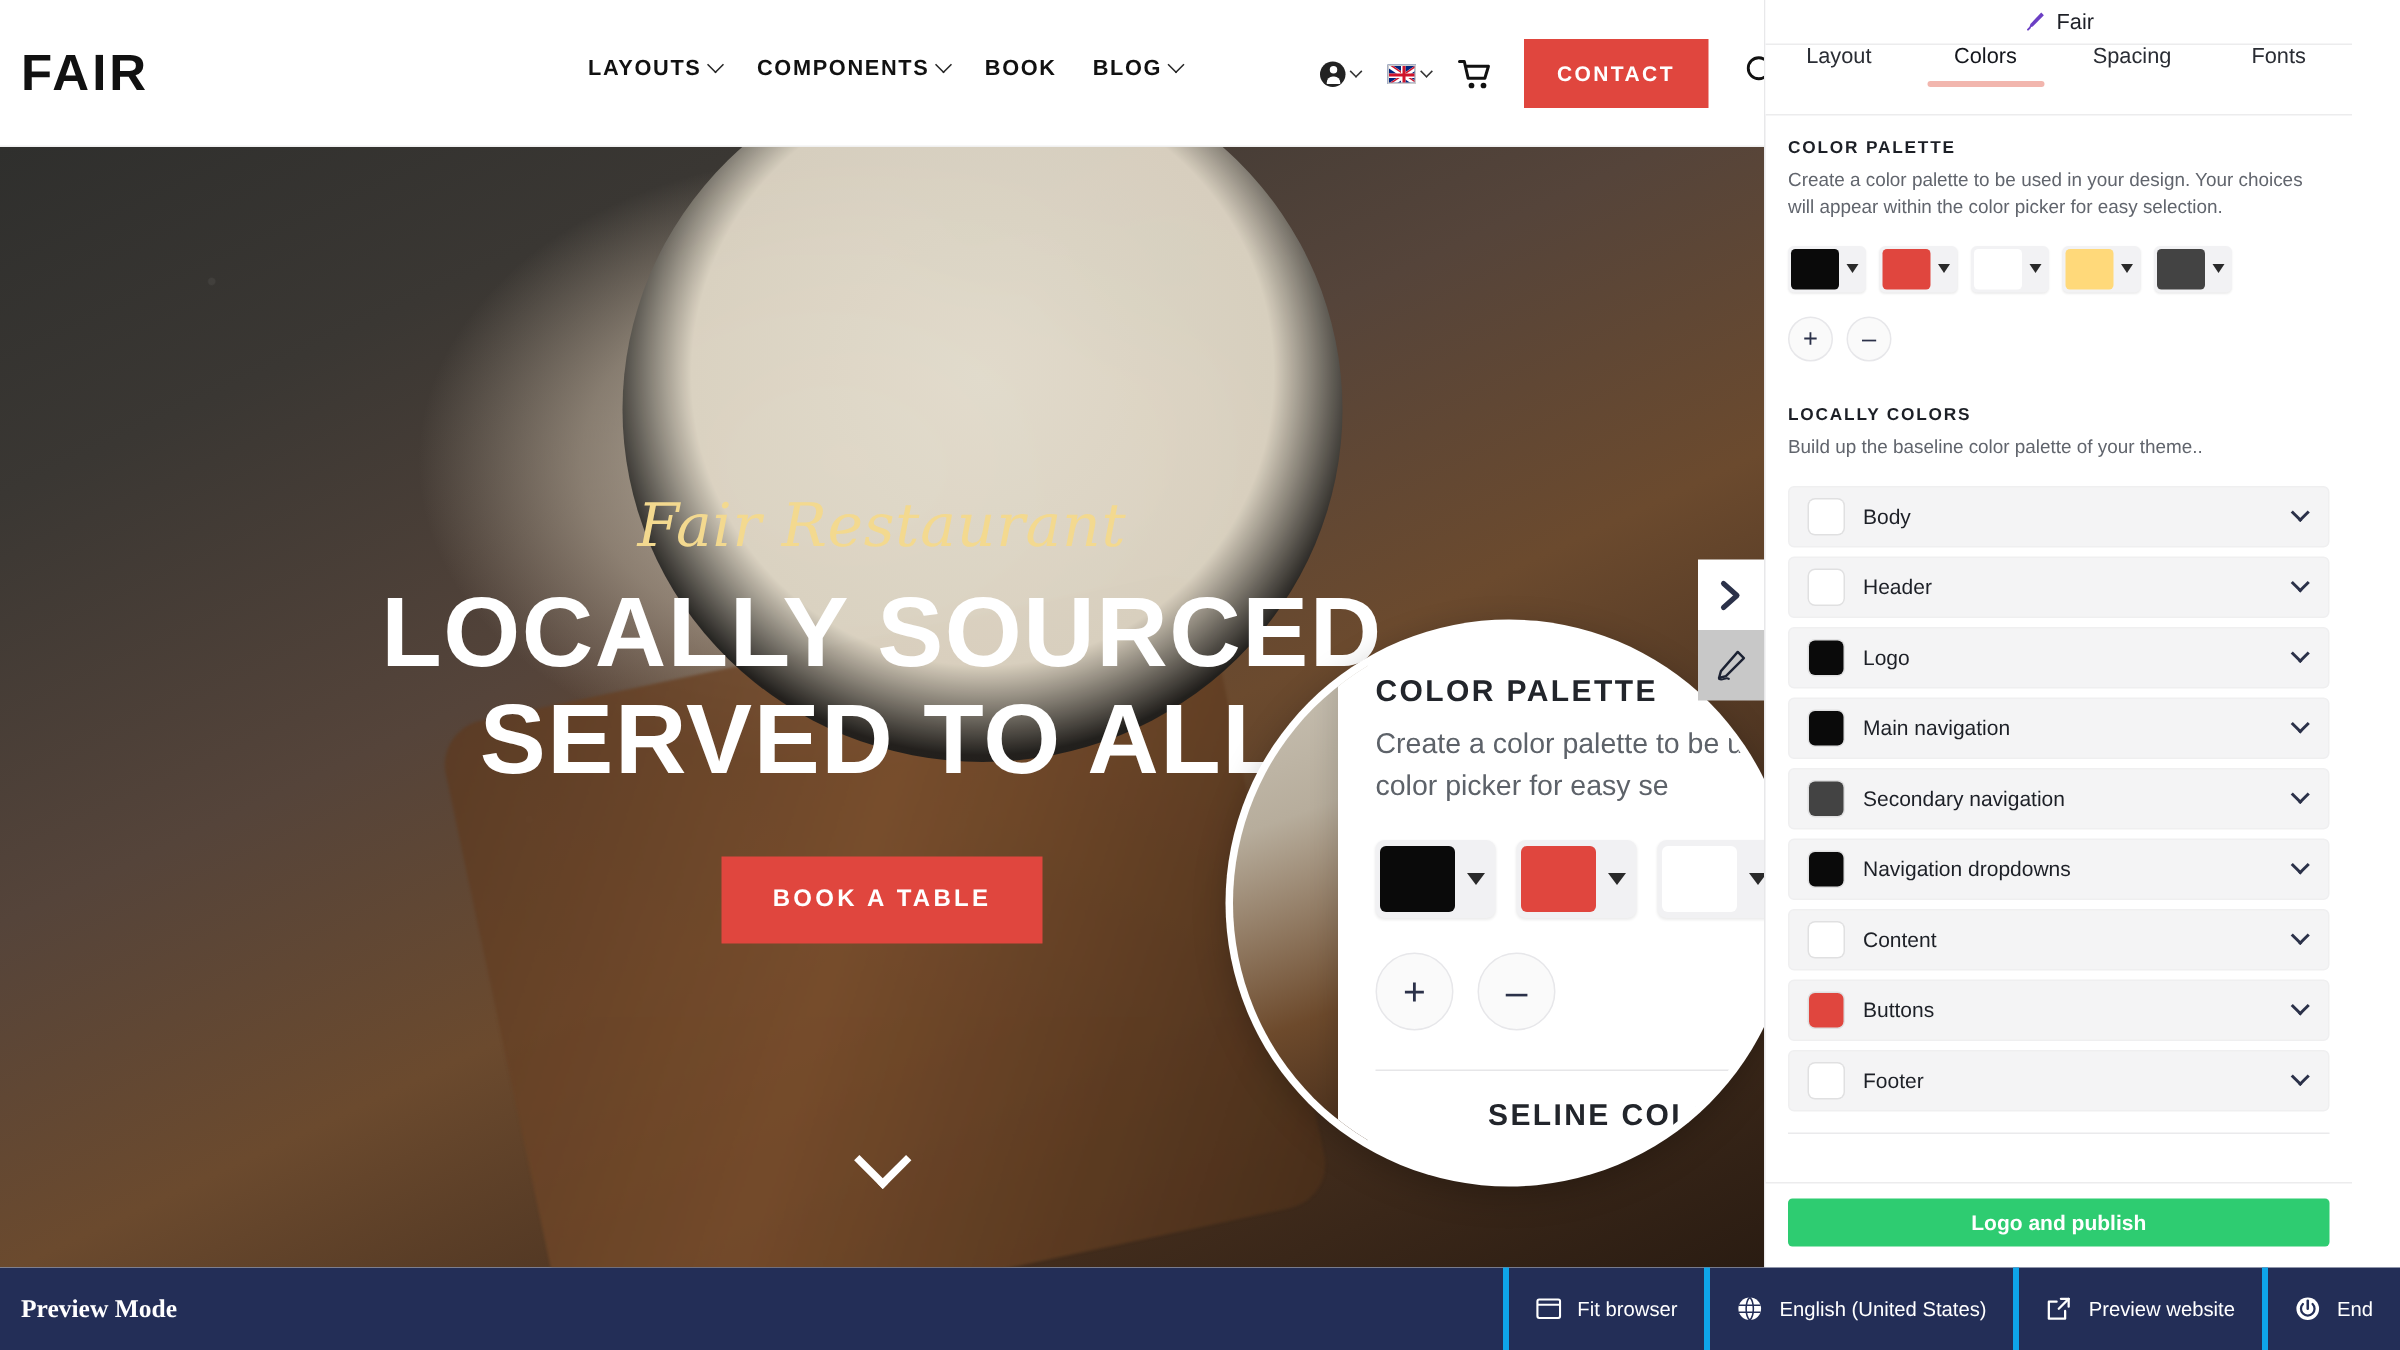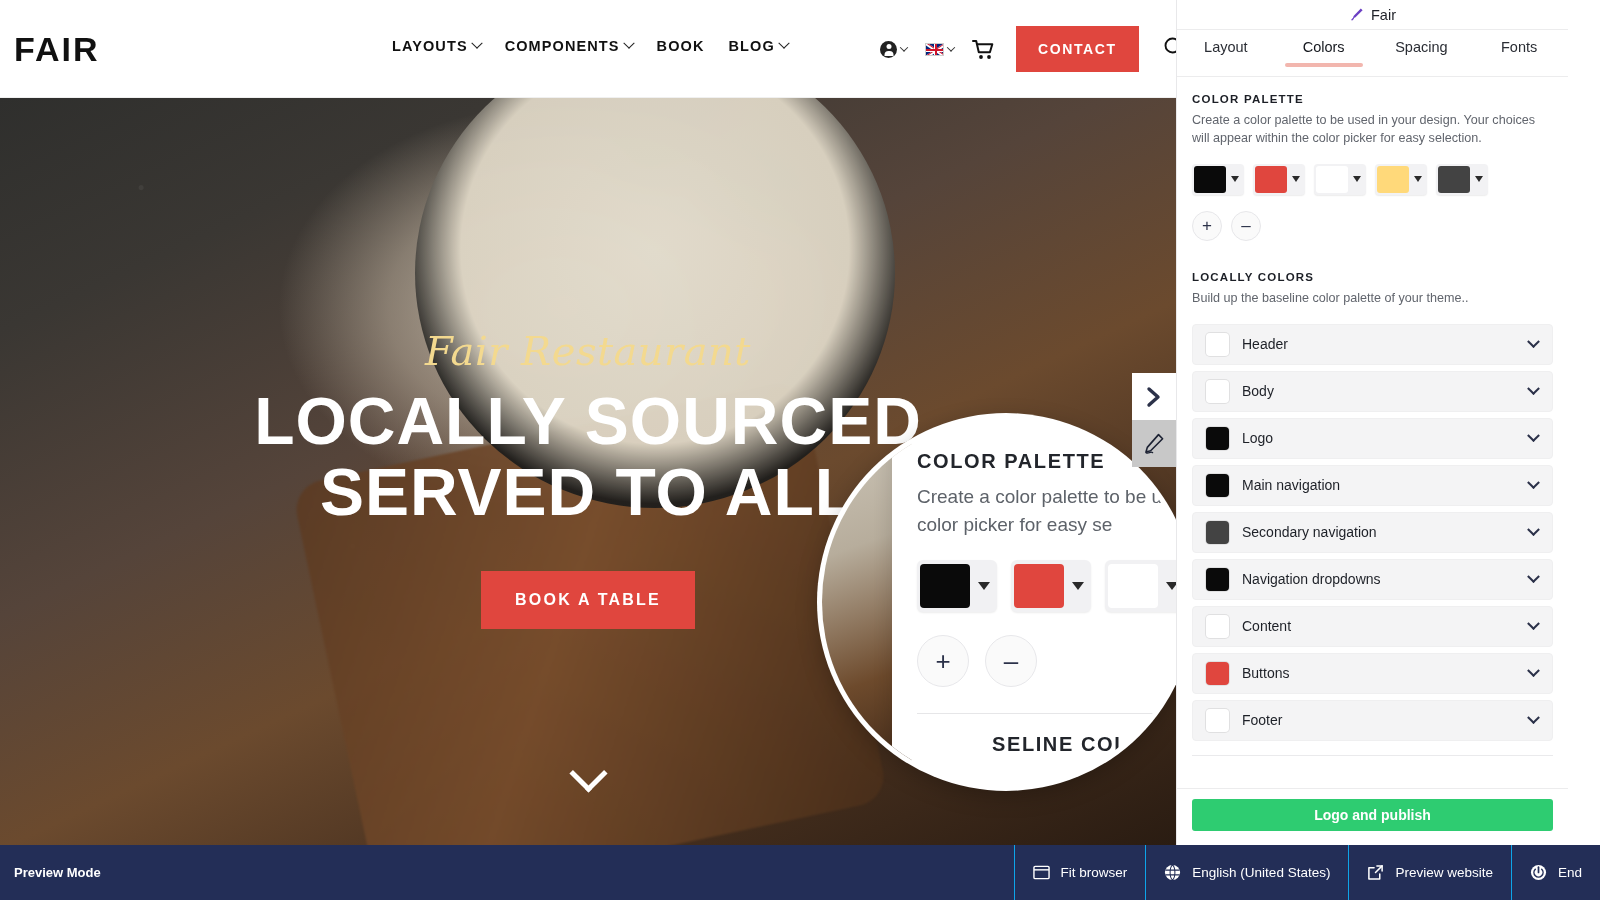--- a/index.html
+++ b/index.html
@@ -207,21 +207,21 @@
     display: flex; flex-direction: column;
   }
   .panel-titlebar {
     height: 30px; display: flex; align-items: center; justify-content: center;
     gap: 7px; border-bottom: 1px solid #ececed; background: #fff;
   }
   .brush-icon { width: 15px; height: 15px; display: block; }
   .panel-title { font-size: 14.5px; color: #1e2027; font-weight: 400; }
 
   .panel-tabs {
-    height: 47px; display: flex; align-items: center;
+    height: 47px; display: flex; align-items: flex-start;
     border-bottom: 1px solid #ececed; background: #fff;
   }
   .p-tab {
     flex: 1; text-align: center; font-size: 14.5px; color: #2a2d34;
     padding-bottom: 12px; cursor: pointer; position: relative;
   }
   .p-tab.active { color: #14171d; }
   .p-tab.active::after {
     content: ""; position: absolute; left: 50%; transform: translateX(-50%);
     bottom: 0; width: 78px; height: 4px; background: #f2b6ae; border-radius: 2px;
@@ -281,26 +281,26 @@
     width: 100%; height: 32px; background: #2ecc71; border: none;
     border-radius: 3px; color: #fff; font-size: 14px; font-weight: 600;
     cursor: pointer; font-family: "Liberation Sans", sans-serif;
   }
 
   
   #bottom-bar {
     position: absolute; left: 0; top: 845px; width: 1600px; height: 55px;
     background: #232e57; display: flex; align-items: center; color: #fff;
   }
-  .bb-left { padding-left: 14px; font-size: 13px; font-weight: 700; }
+  .bb-left { padding-left: 14px; font-size: 17px; font-weight: 700; font-family: Liberation Serif, serif; }
   .bb-spacer { flex: 1; }
   .bb-item {
     height: 55px; display: flex; align-items: center; gap: 11px;
     padding: 0 18px; font-size: 13.5px; cursor: pointer;
-    border-left: 1px solid #0ea5e9;
+    border-left: 4px solid #0ea5e9;
   }
   .bb-ico { width: 17px; height: 17px; display: block; }
 </style>
 </head>
 <body>
 
 <div id="app">
 
   <div id="site-preview">
 
@@ -473,26 +473,26 @@
         </div>
       </div>
 
       <div class="sec2">
         <div class="sec-title">LOCALLY COLORS</div>
         <div class="sec-desc">Build up the baseline color palette of your theme..</div>
 
         <div class="rows">
           <div class="row">
             <span class="row-chip" style="background:#ffffff"></span>
+            <span class="row-label">Body</span>
+            <span class="chev-d"></span>
+          </div>
+          <div class="row">
+            <span class="row-chip" style="background:#ffffff"></span>
             <span class="row-label">Header</span>
-            <span class="chev-d"></span>
-          </div>
-          <div class="row">
-            <span class="row-chip" style="background:#ffffff"></span>
-            <span class="row-label">Body</span>
             <span class="chev-d"></span>
           </div>
           <div class="row">
             <span class="row-chip" style="background:#0a0a0a"></span>
             <span class="row-label">Logo</span>
             <span class="chev-d"></span>
           </div>
           <div class="row">
             <span class="row-chip" style="background:#0a0a0a"></span>
             <span class="row-label">Main navigation</span>

